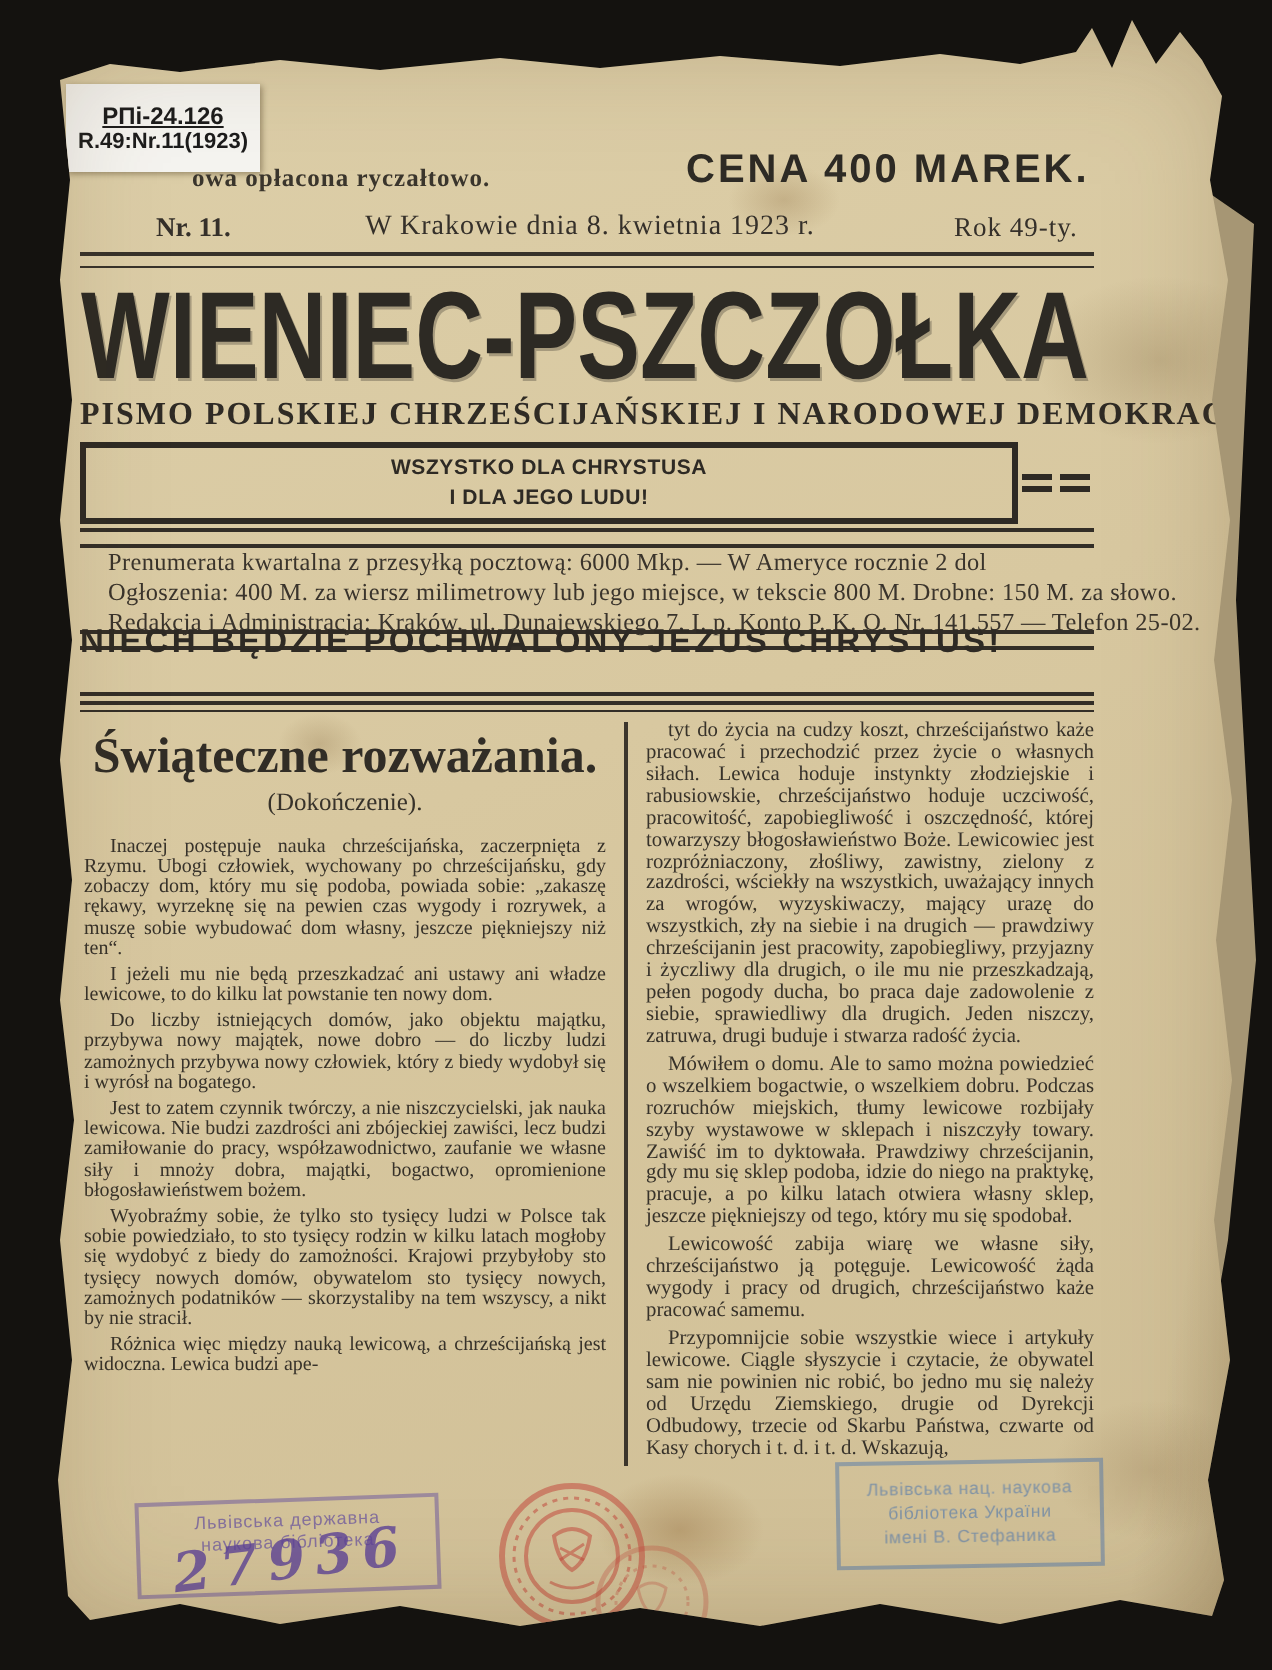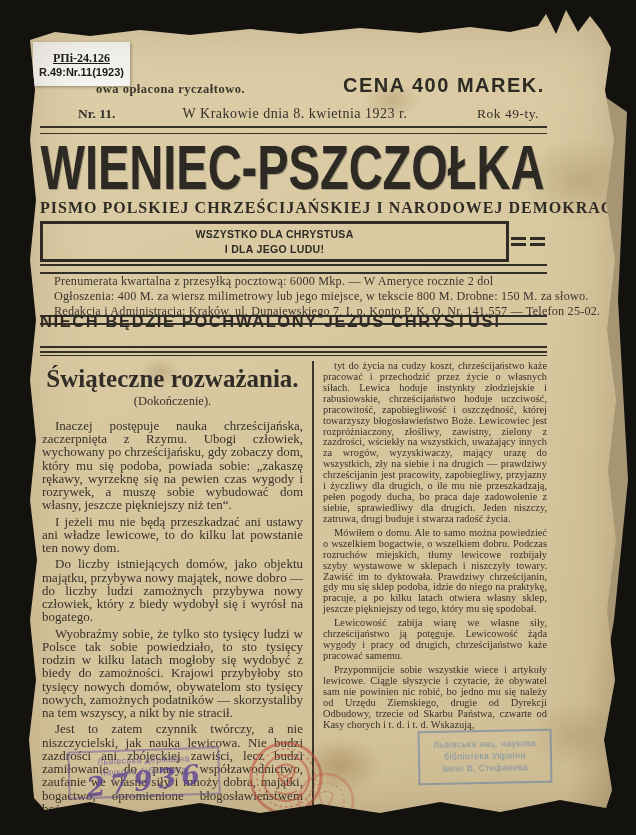--- a/index.html
+++ b/index.html
@@ -28,21 +28,21 @@
     color:#35302a;
   }
   .vignette{position:absolute;inset:0;box-shadow:inset 0 0 70px 8px rgba(90,60,25,.35), inset 0 0 14px rgba(70,45,18,.4);pointer-events:none;}
 
   .catalog-label{
     position:absolute;left:33px;top:42px;width:97px;height:44px;background:#f5f4f0;
     display:flex;flex-direction:column;justify-content:center;align-items:center;
     font-family:"Liberation Sans",sans-serif;font-weight:bold;color:#1c1c1c;
     box-shadow:1px 1px 3px rgba(50,35,10,.4);
   }
-  .catalog-label .l1{font-size:12px;text-decoration:underline;font-family:Liberation Serif, serif;}
+  .catalog-label .l1{font-size:12px;text-decoration:underline;}
   .catalog-label .l2{font-size:11px;}
 
   .post-note{position:absolute;left:96px;top:82px;font:bold 12.5px "Liberation Serif",serif;letter-spacing:.5px;color:#3a352c;}
   .price{position:absolute;left:343px;top:74px;font:bold 20px "Liberation Sans",sans-serif;letter-spacing:1.5px;color:#2e2b25;}
   .issue-no{position:absolute;left:46px;top:106px;font:bold 13.5px "Liberation Serif",serif;margin-left:32px;}
   .dateline{position:absolute;left:150px;top:106px;width:290px;text-align:center;font-size:14px;letter-spacing:.5px;}
   .year-no{position:absolute;left:477px;top:106px;font-size:13.5px;letter-spacing:.5px;}
 
   .rule{position:absolute;left:40px;width:507px;}
   .rule-thin-double{height:5px;border-top:2px solid #37322a;border-bottom:1px solid #37322a;}
@@ -70,21 +70,21 @@
   .imprint .ln{white-space:nowrap;}
 
   .banner{position:absolute;left:40px;top:312px;width:507px;text-align:left;
     font:bold 16.5px "Liberation Sans",sans-serif;letter-spacing:1.6px;color:#2e2a24;white-space:nowrap;}
 
   .columns{position:absolute;left:42px;top:361px;width:505px;display:flex;color:#37322a;}
   .col-left{width:272px;padding-right:9px;border-right:2px solid #3c362c;box-sizing:border-box;}
   .col-right{flex:1;padding-left:9px;}
   .article-title{font:bold 25px/1.15 "Liberation Serif",serif;text-align:center;margin:4px 0 0;color:#312d26;}
   .article-sub{text-align:center;font-size:12.5px;margin:0 0 10px;}
-  .col-left p{font-size:13px;line-height:1.02;text-align:justify;text-indent:13px;margin:0 0 3px;}
+  .col-left p{font-size:10px;line-height:1.02;text-align:justify;text-indent:13px;margin:0 0 3px;}
   .col-right p{font-size:10.4px;line-height:1.05;text-align:justify;text-indent:11px;margin:0 0 3px;}
 
   .stamp-purple{
     position:absolute;left:68px;top:749px;width:152px;height:48px;
     border:2px solid rgba(104,82,158,.5);transform:rotate(-2deg);
     font-family:"Liberation Sans",sans-serif;color:rgba(104,82,158,.72);
     text-align:center;padding-top:4px;box-sizing:border-box;
   }
   .stamp-purple .sl{font-size:9px;line-height:1.25;letter-spacing:.5px;}
   .stamp-purple .num{
@@ -154,22 +154,22 @@
 
   <div class="rule rule-triple" style="top:346px"></div>
 
   <div class="columns">
     <div class="col-left">
       <div class="article-title">Świąteczne rozważania.</div>
       <div class="article-sub">(Dokończenie).</div>
       <p>Inaczej postępuje nauka chrześcijańska, zaczerpnięta z Rzymu. Ubogi człowiek, wychowany po chrześcijańsku, gdy zobaczy dom, który mu się podoba, powiada sobie: „zakaszę rękawy, wyrzeknę się na pewien czas wygody i rozrywek, a muszę sobie wybudować dom własny, jeszcze piękniejszy niż ten“.</p>
       <p>I jeżeli mu nie będą przeszkadzać ani ustawy ani władze lewicowe, to do kilku lat powstanie ten nowy dom.</p>
       <p>Do liczby istniejących domów, jako objektu majątku, przybywa nowy majątek, nowe dobro — do liczby ludzi zamożnych przybywa nowy człowiek, który z biedy wydobył się i wyrósł na bogatego.</p>
+      <p>Jest to zatem czynnik twórczy, a nie niszczycielski, jak nauka lewicowa. Nie budzi zazdrości ani zbójeckiej zawiści, lecz budzi zamiłowanie do pracy, współzawodnictwo, zaufanie we własne siły i mnoży dobra, majątki, bogactwo, opromienione błogosławieństwem bożem.</p>
       <p>Wyobraźmy sobie, że tylko sto tysięcy ludzi w Polsce tak sobie powiedziało, to sto tysięcy rodzin w kilku latach mogłoby się wydobyć z biedy do zamożności. Krajowi przybyłoby sto tysięcy nowych domów, obywatelom sto tysięcy nowych, zamożnych podatników — skorzystaliby na tem wszyscy, a nikt by nie stracił.</p>
-      <p>Jest to zatem czynnik twórczy, a nie niszczycielski, jak nauka lewicowa. Nie budzi zazdrości ani zbójeckiej zawiści, lecz budzi zamiłowanie do pracy, współzawodnictwo, zaufanie we własne siły i mnoży dobra, majątki, bogactwo, opromienione błogosławieństwem bożem.</p>
       <p>Różnica więc między nauką lewicową, a chrześcijańską jest widoczna. Lewica budzi ape-</p>
     </div>
     <div class="col-right">
       <p>tyt do życia na cudzy koszt, chrześcijaństwo każe pracować i przechodzić przez życie o własnych siłach. Lewica hoduje instynkty złodziejskie i rabusiowskie, chrześcijaństwo hoduje uczciwość, pracowitość, zapobiegliwość i oszczędność, której towarzyszy błogosławieństwo Boże. Lewicowiec jest rozpróżniaczony, złośliwy, zawistny, zielony z zazdrości, wściekły na wszystkich, uważający innych za wrogów, wyzyskiwaczy, mający urazę do wszystkich, zły na siebie i na drugich — prawdziwy chrześcijanin jest pracowity, zapobiegliwy, przyjazny i życzliwy dla drugich, o ile mu nie przeszkadzają, pełen pogody ducha, bo praca daje zadowolenie z siebie, sprawiedliwy dla drugich. Jeden niszczy, zatruwa, drugi buduje i stwarza radość życia.</p>
       <p>Mówiłem o domu. Ale to samo można powiedzieć o wszelkiem bogactwie, o wszelkiem dobru. Podczas rozruchów miejskich, tłumy lewicowe rozbijały szyby wystawowe w sklepach i niszczyły towary. Zawiść im to dyktowała. Prawdziwy chrześcijanin, gdy mu się sklep podoba, idzie do niego na praktykę, pracuje, a po kilku latach otwiera własny sklep, jeszcze piękniejszy od tego, który mu się spodobał.</p>
       <p>Lewicowość zabija wiarę we własne siły, chrześcijaństwo ją potęguje. Lewicowość żąda wygody i pracy od drugich, chrześcijaństwo każe pracować samemu.</p>
       <p>Przypomnijcie sobie wszystkie wiece i artykuły lewicowe. Ciągle słyszycie i czytacie, że obywatel sam nie powinien nic robić, bo jedno mu się należy od Urzędu Ziemskiego, drugie od Dyrekcji Odbudowy, trzecie od Skarbu Państwa, czwarte od Kasy chorych i t. d. i t. d. Wskazują,</p>
     </div>
   </div>
 

